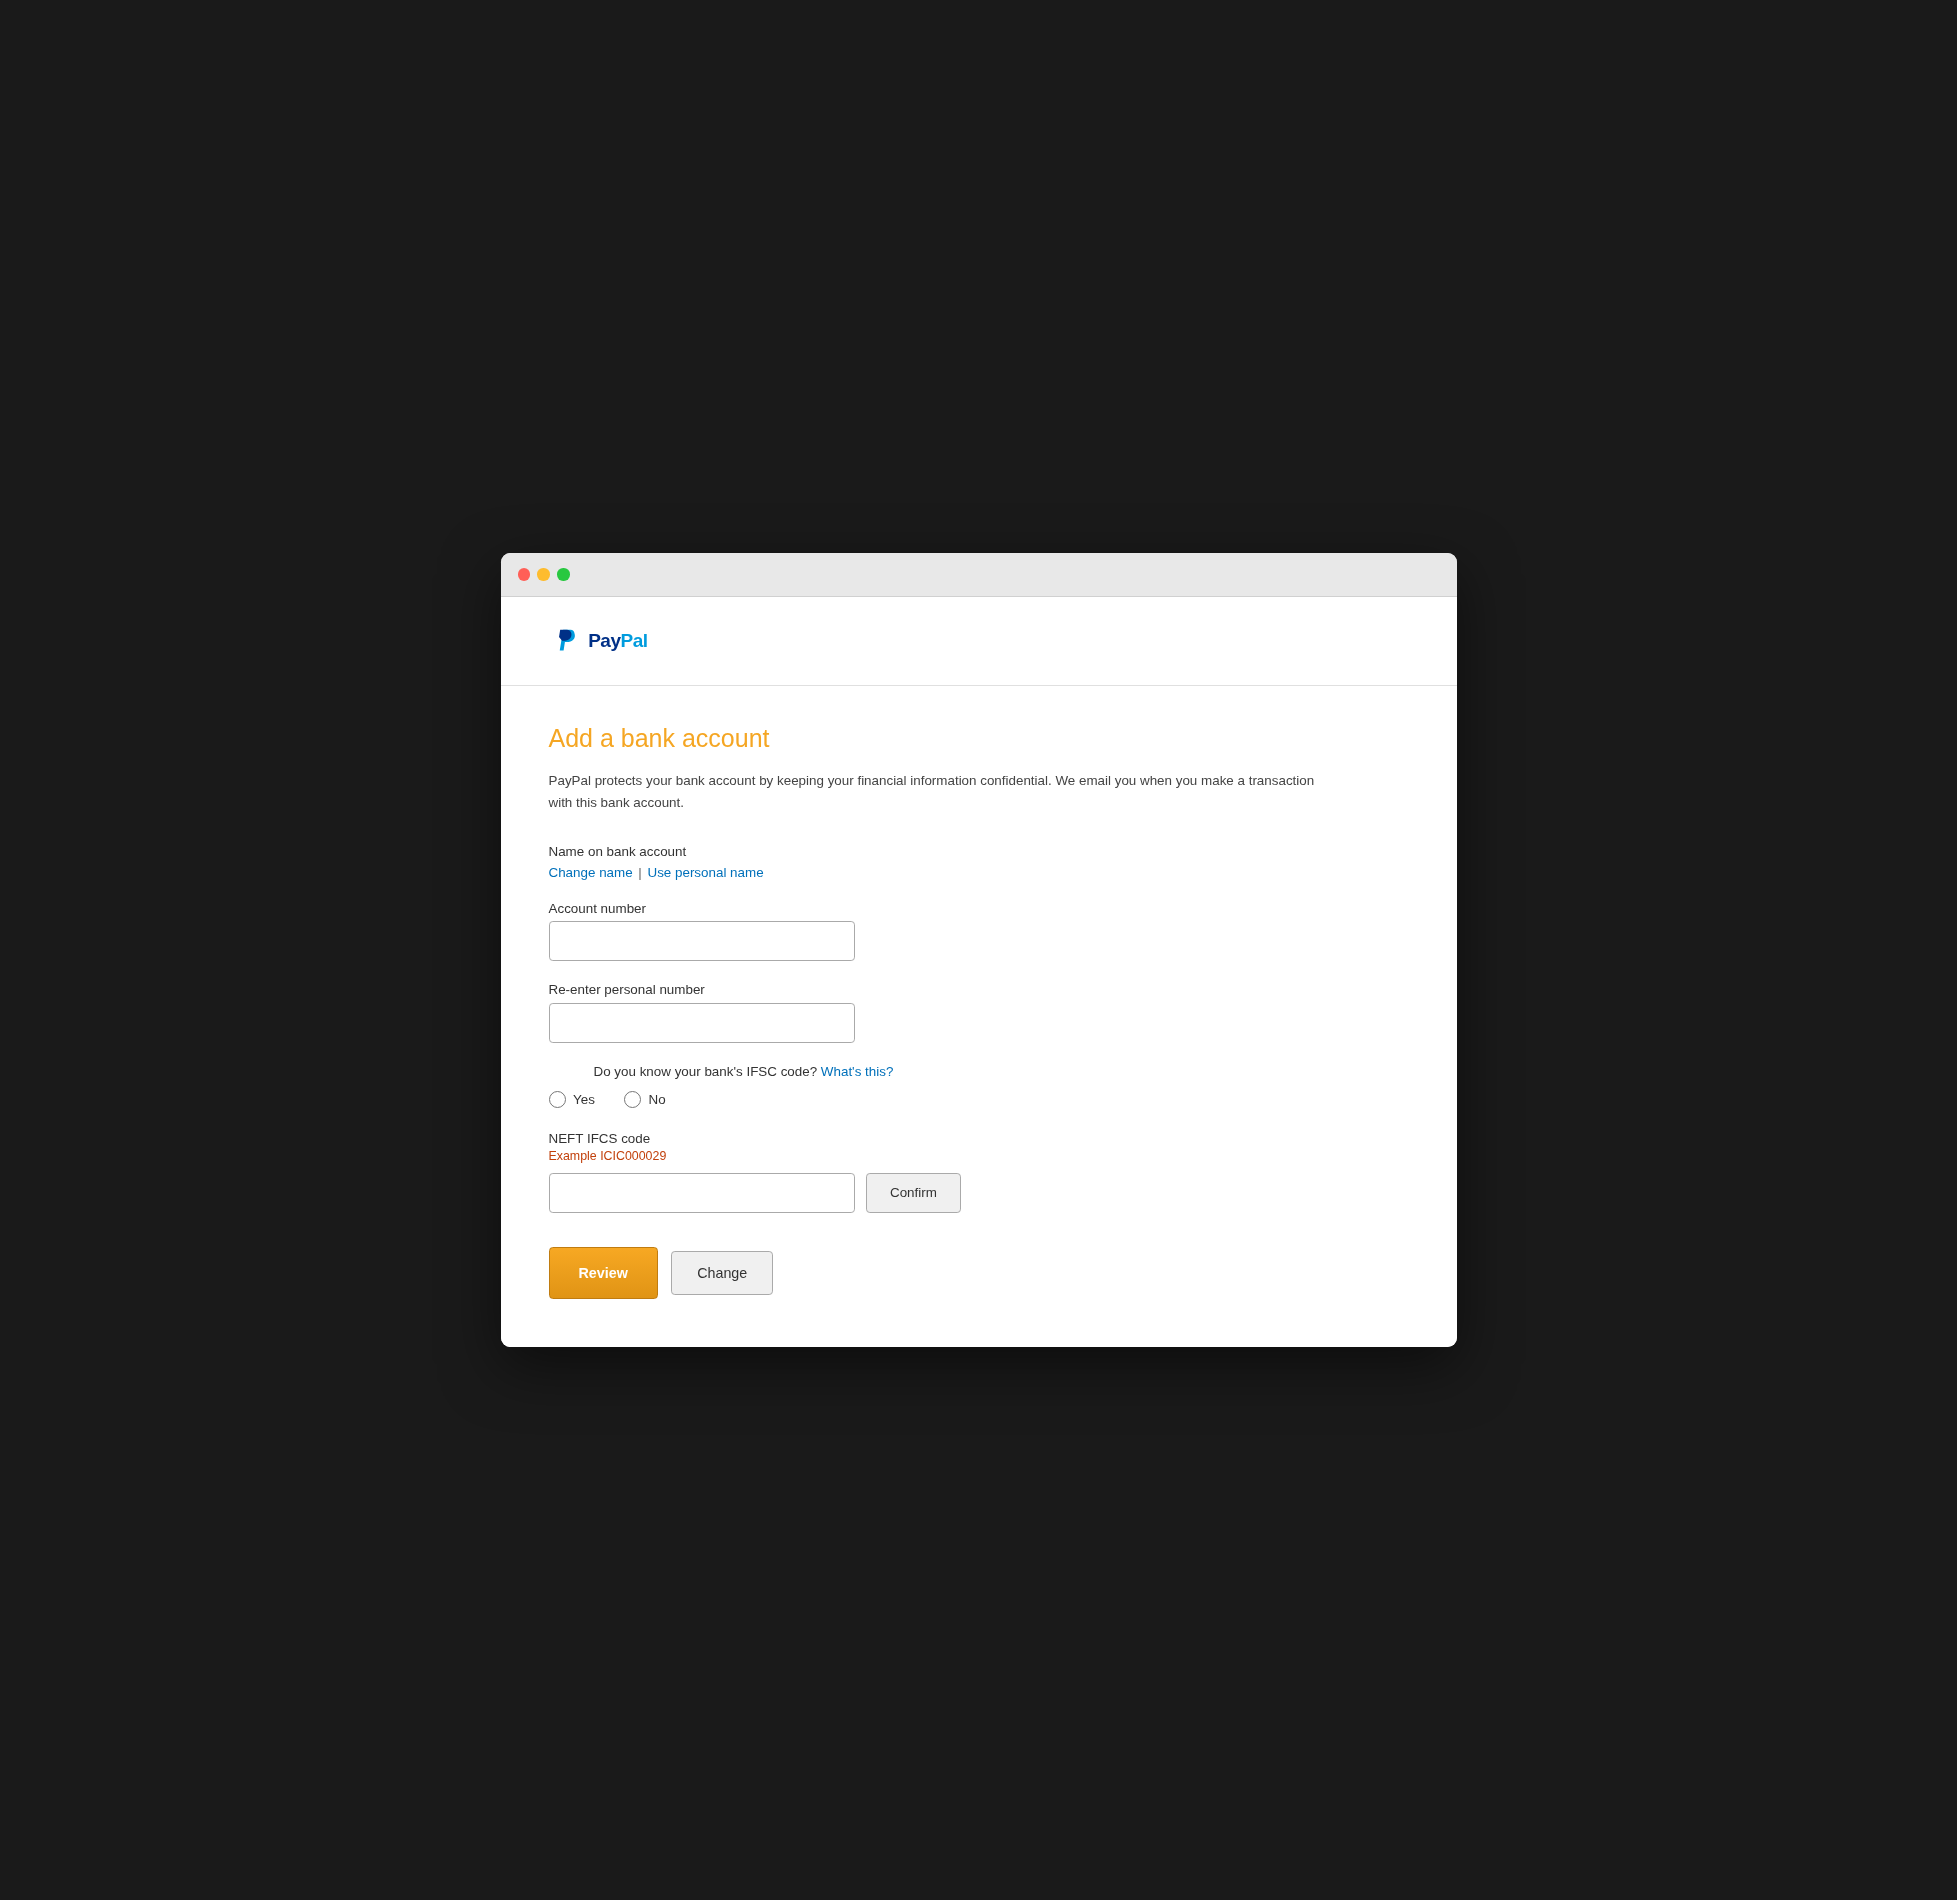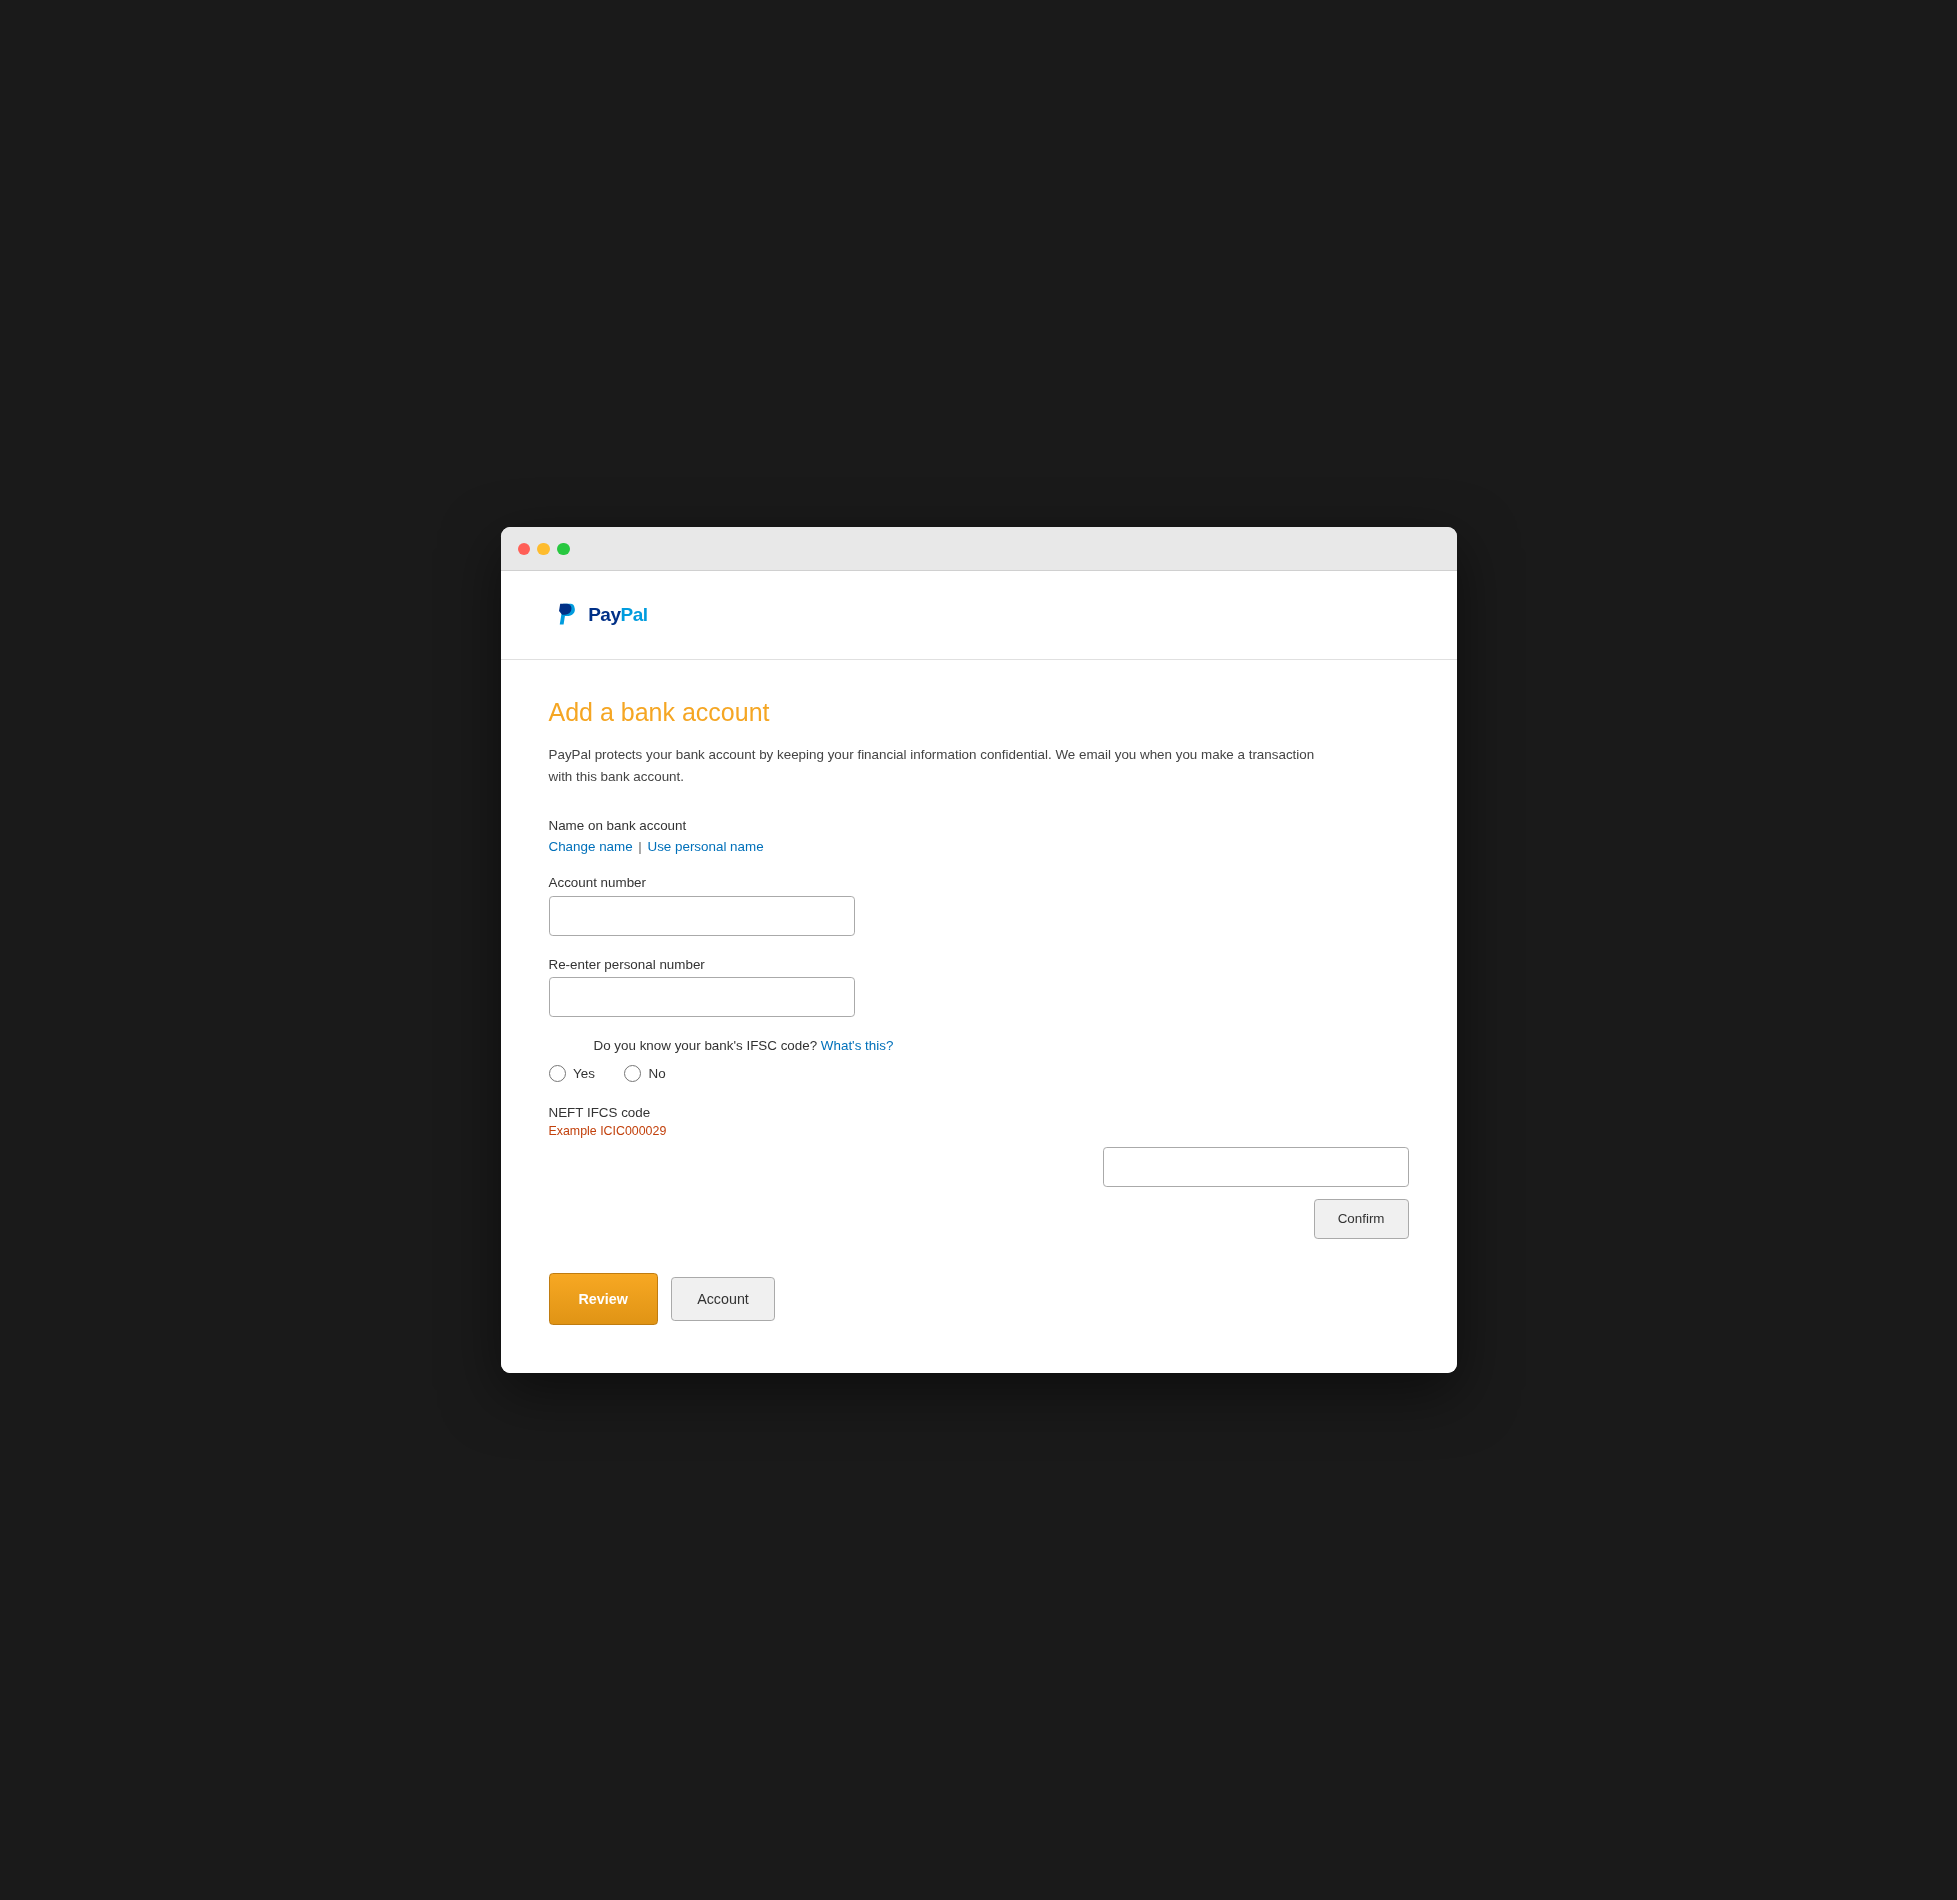--- a/index.html
+++ b/index.html
@@ -188,23 +188,22 @@
     }
 
     .neft-example {
       font-size: 12.4px;
       color: #c2410c;
       margin-bottom: 9.6px;
     }
 
     .ifsc-input-row {
       display: flex;
-      align-items: flex-end;
+      align-items: center;
       gap: 11.5px;
-      flex-direction: column;
     }
 
     .confirm-btn {
       height: 40px;
       padding: 0 23px;
       background: #f0f0f0;
       border: 1px solid #aaa;
       border-radius: 3.8px;
       font-size: 13.4px;
       color: #333;
@@ -314,19 +313,19 @@
         <div class="neft-label">NEFT IFCS code</div>
         <div class="neft-example">Example ICIC000029</div>
         <div class="ifsc-input-row">
           <input type="text" class="form-input" style="">
           <button class="confirm-btn">Confirm</button>
         </div>
       </div>
 
       <div class="action-row">
         <button class="review-btn">Review</button>
-        <button class="cancel-btn">Account</button>
+        <button class="cancel-btn">Change</button>
       </div>
 
     </div>
   </div>
 </div>
 
 
 </body></html>

